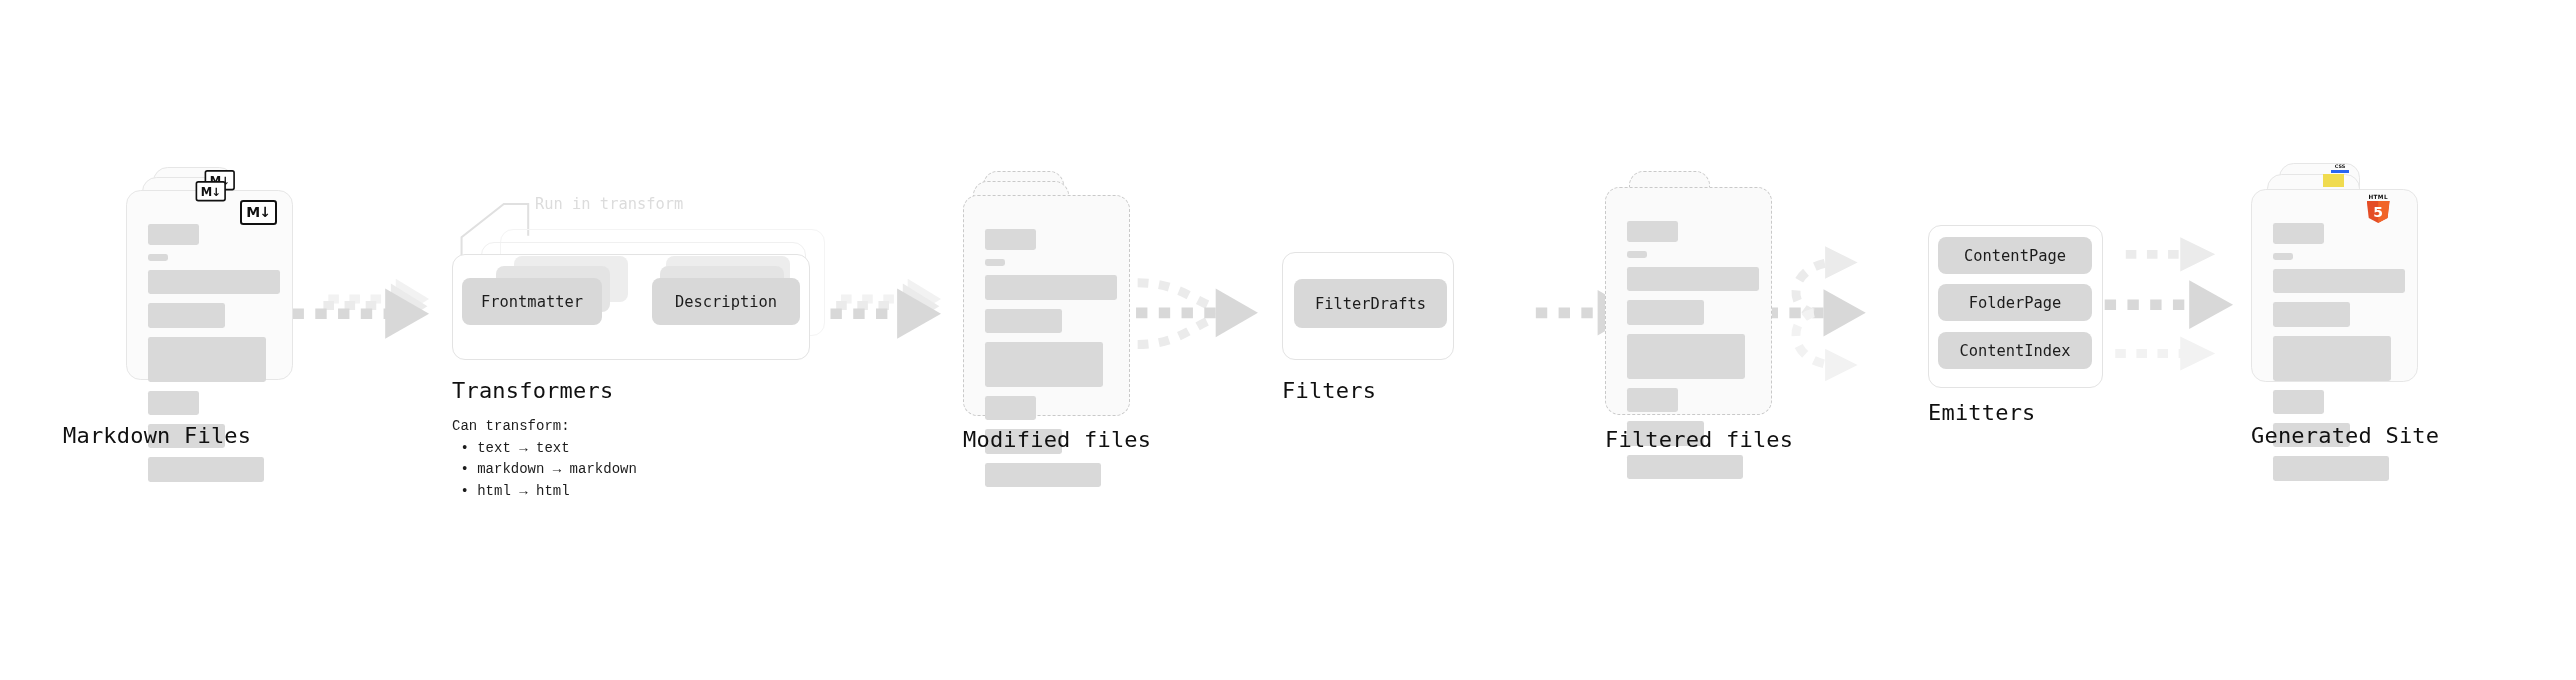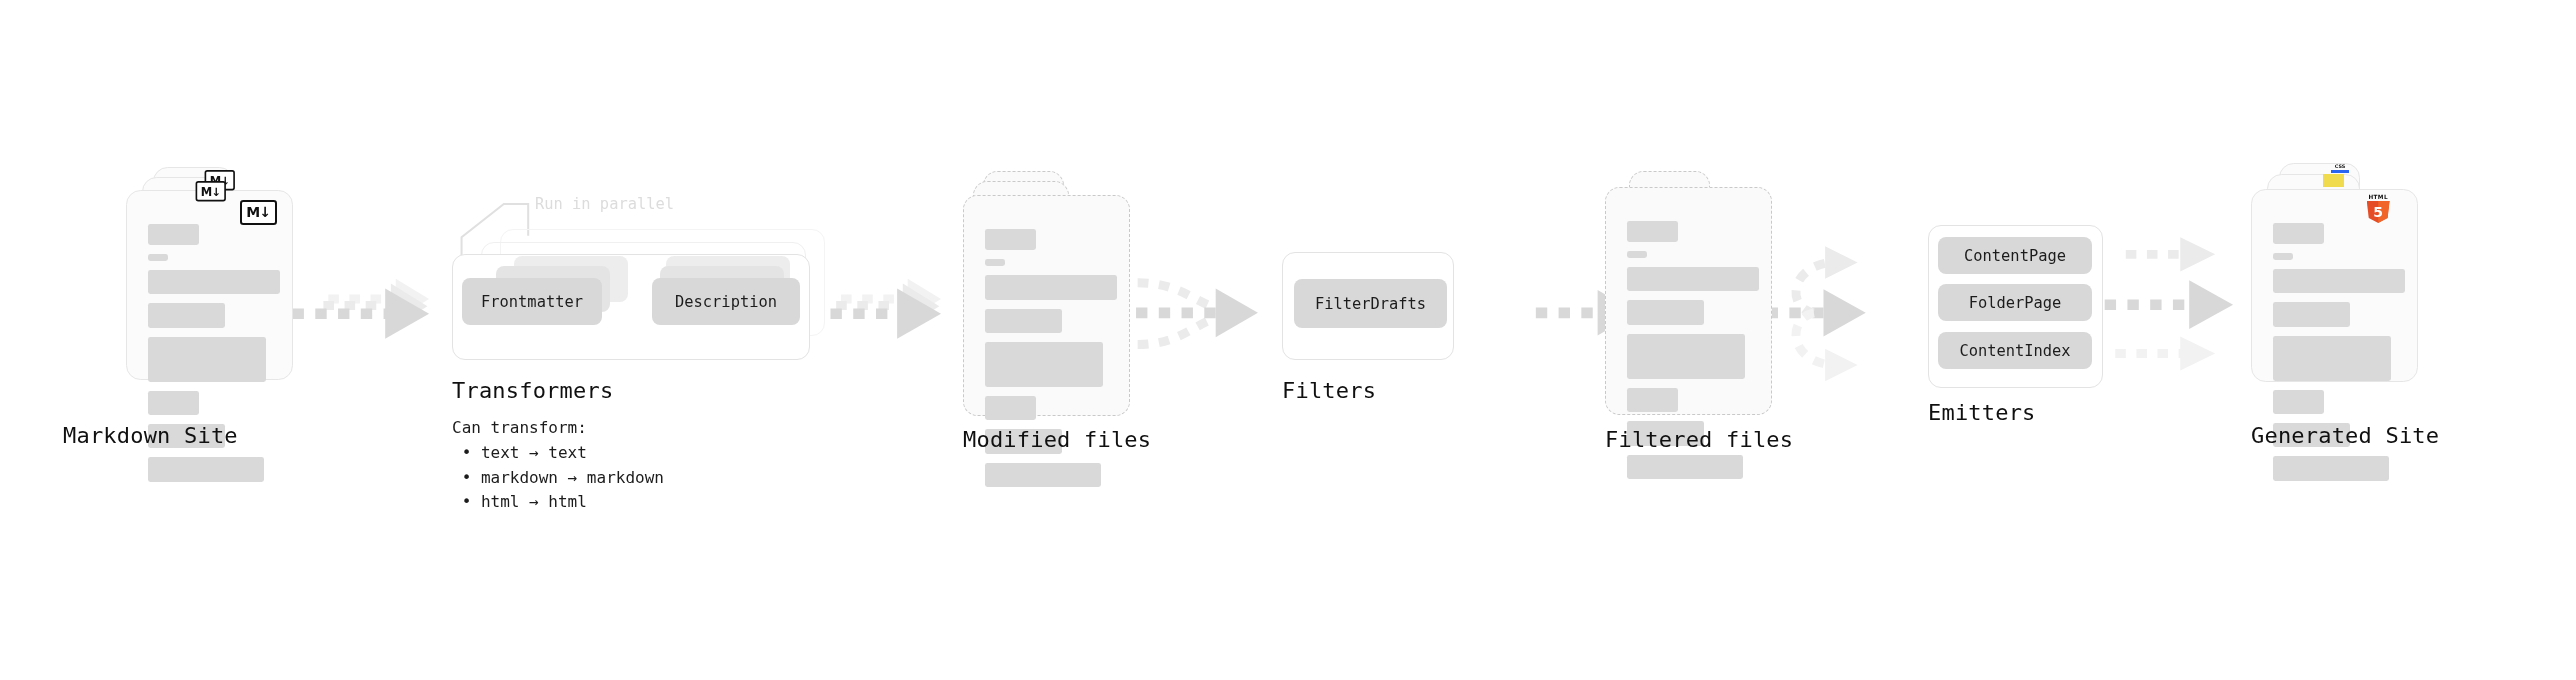--- a/index.html
+++ b/index.html
@@ -135,24 +135,25 @@
   
   .stage-title {
     position: absolute;
     font-size: 22px;
     color: #101010;
     white-space: nowrap;
     letter-spacing: 0.2px;
   }
   .stage-desc {
     position: absolute;
-    font-size: 16px;
+    font-size: 14px;
     line-height: 1.55;
     color: #1c1c1c;
     white-space: pre;
+    font-family: Liberation Mono, monospace;
   }
   .parallel-label {
     position: absolute;
     font-size: 15.4px;
     color: #dcdcdc;
     white-space: nowrap;
   }
 
   
   svg.layer { position: absolute; left: 0; top: 0; width: 2576px; height: 681px; pointer-events: none; }
@@ -249,36 +250,36 @@
         <div class="bar h-line" style="width:51px;"></div>
         <div class="bar h-line" style="width:77px;"></div>
         <div class="bar h-line" style="width:116px;"></div>
       </div>
     </div>
 
     <div class="md-badge md-badge-small" style="left:72px; top:3.3px;">M↓</div>
     <div class="md-badge md-badge-small" style="left:63px; top:14px;">M↓</div>
     <div class="md-badge" style="left:114px; top:32.5px;">M↓</div>
   </div>
-  <div class="stage-title" style="left:63px; top:423px;">Markdown Site</div>
+  <div class="stage-title" style="left:63px; top:423px;">Markdown Files</div>
 
   <div>
     <div class="stage-box ghost2" style="left:500px; top:229px; width:325px; height:107px;"></div>
     <div class="stage-box ghost1" style="left:481px; top:242px; width:325px; height:111px;"></div>
     <div class="stage-box" style="left:452px; top:254px; width:358px; height:106px;"></div>
 
     <div class="chip g2" style="left:514px; top:256px; width:114px; height:46px;"></div>
     <div class="chip g1" style="left:496px; top:266px; width:114px; height:46px;"></div>
     <div class="chip g2" style="left:666px; top:256px; width:124px; height:46px;"></div>
     <div class="chip g1" style="left:660px; top:266px; width:124px; height:46px;"></div>
 
     <div class="chip" style="left:462px; top:278px; width:140px; height:47px;">Frontmatter</div>
     <div class="chip" style="left:652px; top:278px; width:148px; height:47px;">Description</div>
   </div>
-  <div class="parallel-label" style="left:535px; top:195px;">Run in parallel</div>
+  <div class="parallel-label" style="left:535px; top:195px;">Run in transform</div>
   <div class="stage-title" style="left:452px; top:378px;">Transformers</div>
   <div class="stage-desc" style="left:452px; top:416px;">Can transform:
  • text → text
  • markdown → markdown
  • html → html</div>
 
   <div class="stack" style="left:963px; top:171px;">
     <div class="doc-card dashed" style="left:19.5px; top:0px; width:81px; height:49px;"></div>
     <div class="doc-card dashed" style="left:9.8px; top:9.8px; width:96px; height:49px;"></div>
     <div class="doc-card dashed" style="left:0px; top:24.4px; width:167px; height:221px;">

